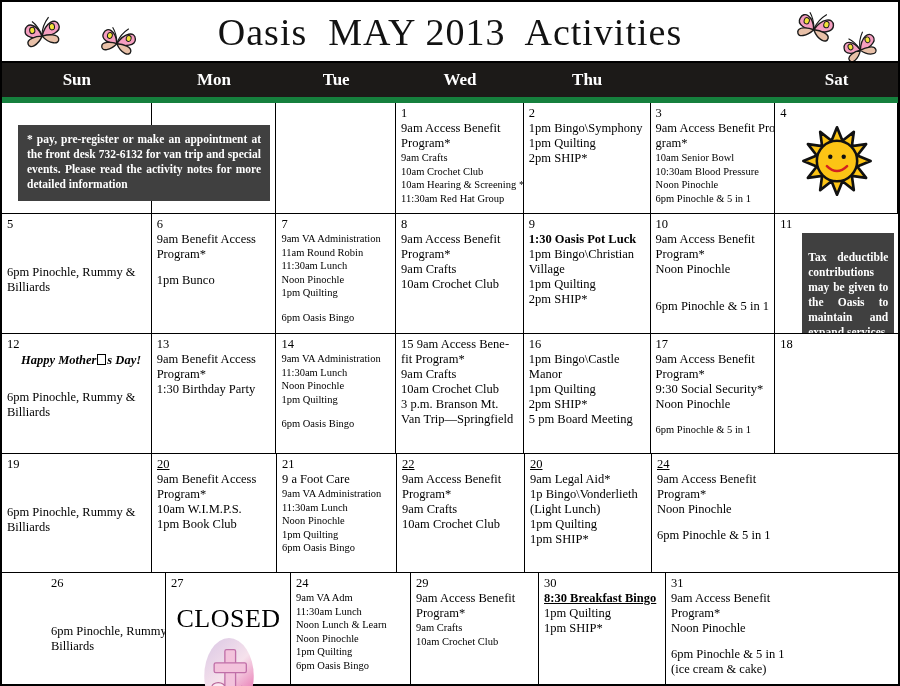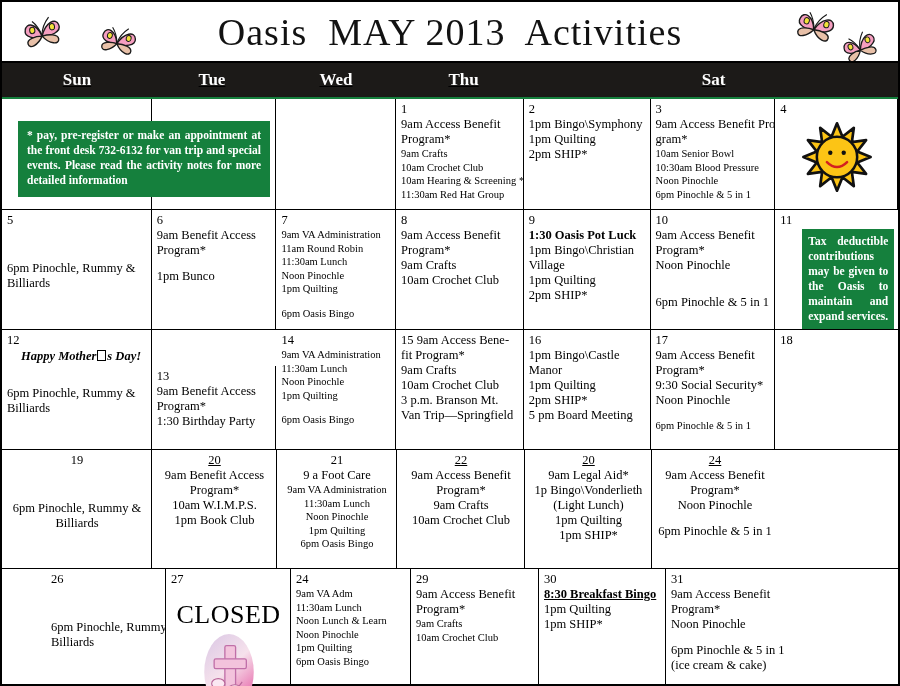--- a/index.html
+++ b/index.html
@@ -50,22 +50,21 @@
   .bf-1 { left: 18px;  top: 12px; transform: rotate(-8deg); }
   .bf-2 { left: 93px;  top: 20px; transform: rotate(12deg) scale(0.95); }
   .bf-3 { right: 60px; top: 6px;  transform: rotate(14deg) scale(1.0); }
   .bf-4 { right: 14px; top: 26px; transform: rotate(-20deg) scale(0.92); }
 
   
   .dow-row {
     display: flex;
     background: #1c1a18;
     height: 34px;
-    border-bottom: 2px solid #15803d;
-    text-decoration: underline;
+    border-bottom: 6px solid #15803d;
   }
   .dow {
     display: flex;
     align-items: center;
     justify-content: center;
     color: #ffffff;
     font-weight: bold;
     font-size: 17px;
     font-family: "Liberation Serif", "DejaVu Serif", serif;
     box-sizing: border-box;
@@ -100,41 +99,41 @@
     line-height: 15px;
   }
   .ev { white-space: nowrap; }
   .ev.small { font-size: 10.5px; line-height: 13.5px; }
   .ev.bold  { font-weight: bold; }
   .ev.ul    { text-decoration: underline; font-weight: bold; }
   .ev.spacer { height: 11px; }
 
   
   .note-box {
-    background: #15803d;
+    background: #404040;
     color: #ffffff;
     font-weight: bold;
     box-sizing: border-box;
   }
   .note-wide {
     position: absolute;
     left: 16px;
     top: 22px;
     width: 252px;
     padding: 7px 9px 9px 9px;
     font-size: 11.5px;
     line-height: 15px;
     text-align: justify;
     z-index: 5;
   }
   .note-tall {
     margin-top: 2px;
     margin-left: 22px;
     width: 92px;
-    padding: 5px 6px 8px 6px;
+    padding: 17px 6px 8px 6px;
     font-size: 11.5px;
     line-height: 15px;
     text-align: justify;
   }
 
   
   .mothers-day {
     font-style: italic;
     font-weight: bold;
     font-size: 12.5px;
@@ -234,20 +233,21 @@
           <path d="M22 21 C20 14, 17 9, 14 6" stroke-width="1.2"></path>
         </g>
         <ellipse cx="13" cy="15" rx="2.6" ry="3.2" fill="#f2e23a" stroke="#1a1a1a" stroke-width="1"></ellipse>
         <ellipse cx="33" cy="14" rx="2.6" ry="3.2" fill="#f2e23a" stroke="#1a1a1a" stroke-width="1"></ellipse>
       </svg>
     </span>
   </div>
 
   <div class="dow-row">
       <div class="dow" style="width: 150px;">Sun</div>
+      <div class="dow" style="width: 125px;">Mon</div>
       <div class="dow" style="width: 120px;">Tue</div>
       <div class="dow" style="width: 128px;">Wed</div>
       <div class="dow" style="width: 127px;">Thu</div>
       <div class="dow" style="width: 125px;"></div>
       <div class="dow" style="width: 123px;">Sat</div>
     </div>
 
   <div id="weeks-container">
       <div class="week" style="height: 111px; position: relative;">
         <div class="cell" style="width: 150px;"></div>
@@ -368,21 +368,21 @@
         <div class="cell" style="width: 150px;">
           <div class="daynum">12</div>
           <div class="mothers-day"><span>Happy Mother</span><span class="tofu"></span><span>s Day!</span></div>
           <div class="events">
             <div class="ev spacer">&nbsp;</div>
             <div class="ev spacer">&nbsp;</div>
             <div class="ev">6pm Pinochle, Rummy &amp;</div>
             <div class="ev">Billiards</div>
           </div>
         </div>
-        <div class="cell" style="width: 125px; margin-top: 36px;">
+        <div class="cell" style="width: 125px;">
           <div class="daynum">13</div>
           <div class="events">
             <div class="ev">9am  Benefit Access</div>
             <div class="ev">Program*</div>
             <div class="ev">1:30 Birthday Party</div>
           </div>
         </div>
         <div class="cell" style="width: 120px;">
           <div class="daynum">14</div>
           <div class="events">
@@ -422,21 +422,21 @@
             <div class="ev">9:30 Social Security*</div>
             <div class="ev">Noon Pinochle</div>
             <div class="ev spacer">&nbsp;</div>
             <div class="ev small">6pm Pinochle &amp; 5 in 1</div>
           </div>
         </div>
         <div class="cell" style="width: 123px;">
           <div class="daynum">18</div>
         </div>
       </div>
-      <div class="week" style="height: 119px; text-align: center;">
+      <div class="week" style="height: 119px;">
         <div class="cell" style="width: 150px;">
           <div class="daynum">19</div>
           <div class="events">
             <div class="ev spacer">&nbsp;</div>
             <div class="ev spacer">&nbsp;</div>
             <div class="ev spacer">&nbsp;</div>
             <div class="ev">6pm Pinochle, Rummy &amp;</div>
             <div class="ev">Billiards</div>
           </div>
         </div>

